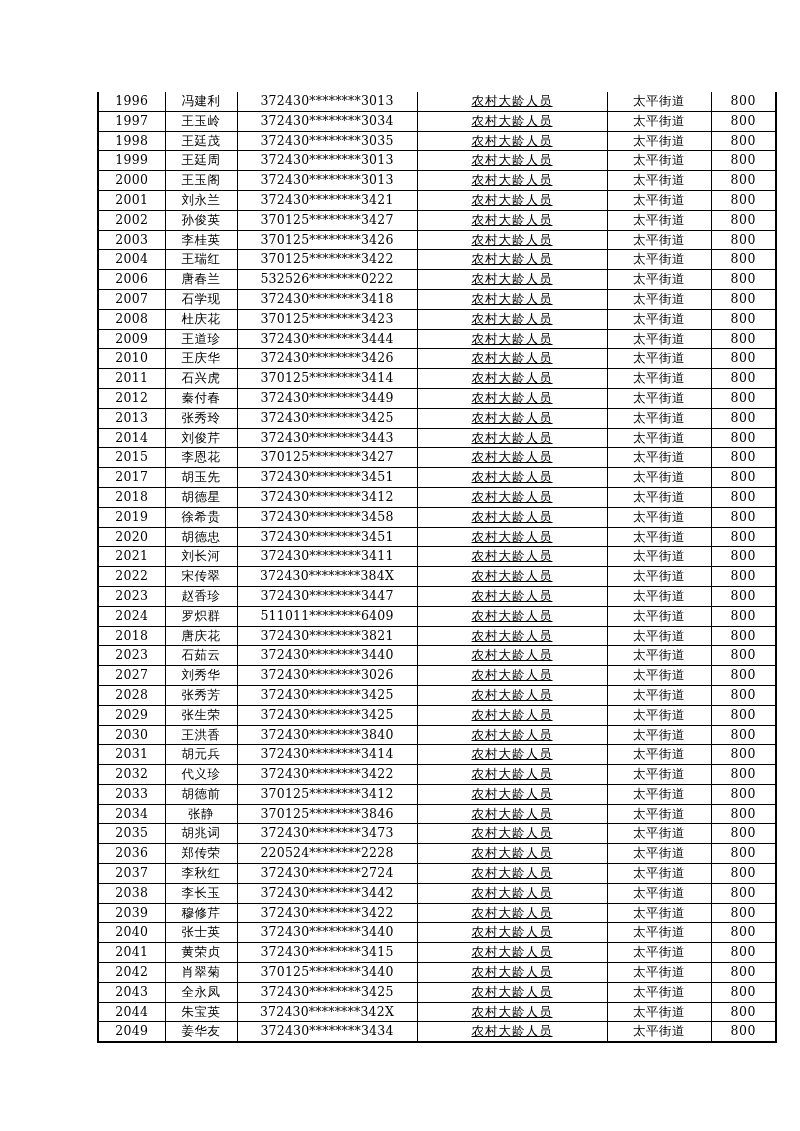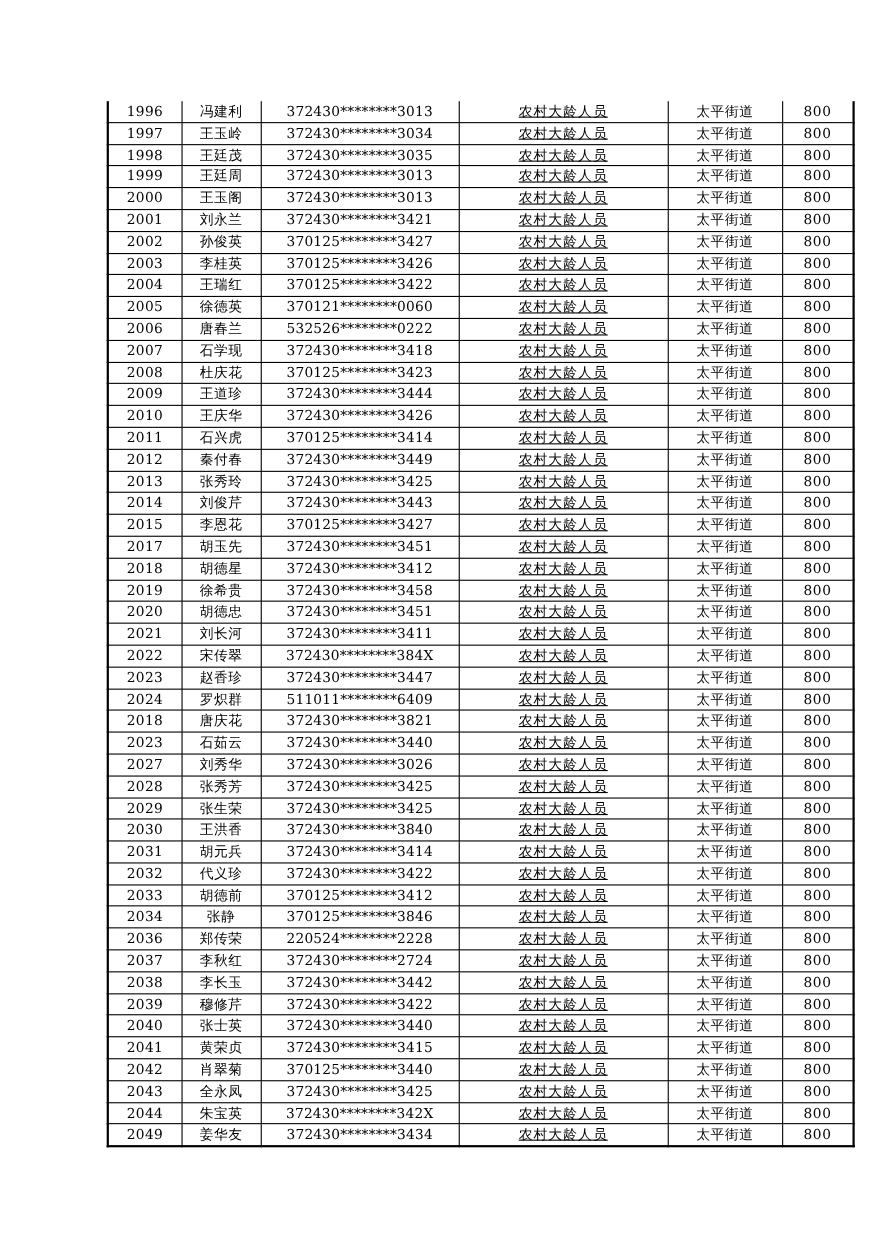--- a/index.html
+++ b/index.html
@@ -171,28 +171,20 @@
           </tr>
           <tr>
             <td class="seq">2004</td>
             <td class="name">王瑞红</td>
             <td class="idnum">370125********3422</td>
             <td class="cat">农村大龄人员</td>
             <td class="street">太平街道</td>
             <td class="amt">800</td>
           </tr>
           <tr>
-            <td class="seq">2005</td>
-            <td class="name">徐德英</td>
-            <td class="idnum">370121********0060</td>
-            <td class="cat">农村大龄人员</td>
-            <td class="street">太平街道</td>
-            <td class="amt">800</td>
-          </tr>
-          <tr>
             <td class="seq">2006</td>
             <td class="name">唐春兰</td>
             <td class="idnum">532526********0222</td>
             <td class="cat">农村大龄人员</td>
             <td class="street">太平街道</td>
             <td class="amt">800</td>
           </tr>
           <tr>
             <td class="seq">2007</td>
             <td class="name">石学现</td>
@@ -398,20 +390,28 @@
             <td class="name">胡德前</td>
             <td class="idnum">370125********3412</td>
             <td class="cat">农村大龄人员</td>
             <td class="street">太平街道</td>
             <td class="amt">800</td>
           </tr>
           <tr>
             <td class="seq">2034</td>
             <td class="name">张静</td>
             <td class="idnum">370125********3846</td>
+            <td class="cat">农村大龄人员</td>
+            <td class="street">太平街道</td>
+            <td class="amt">800</td>
+          </tr>
+          <tr>
+            <td class="seq">2035</td>
+            <td class="name">胡兆词</td>
+            <td class="idnum">372430********3473</td>
             <td class="cat">农村大龄人员</td>
             <td class="street">太平街道</td>
             <td class="amt">800</td>
           </tr>
           <tr>
             <td class="seq">2036</td>
             <td class="name">郑传荣</td>
             <td class="idnum">220524********2228</td>
             <td class="cat">农村大龄人员</td>
             <td class="street">太平街道</td>

